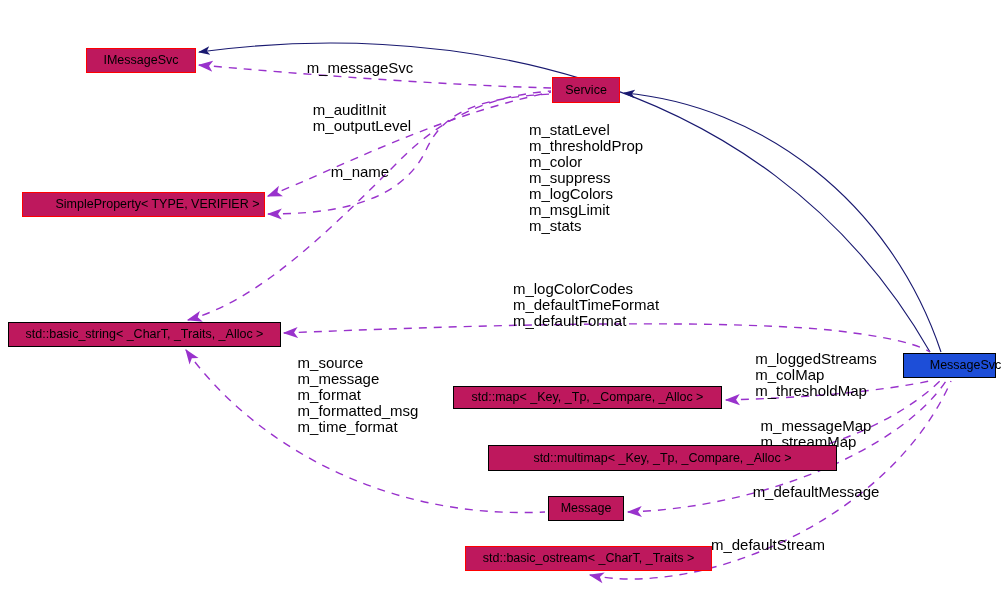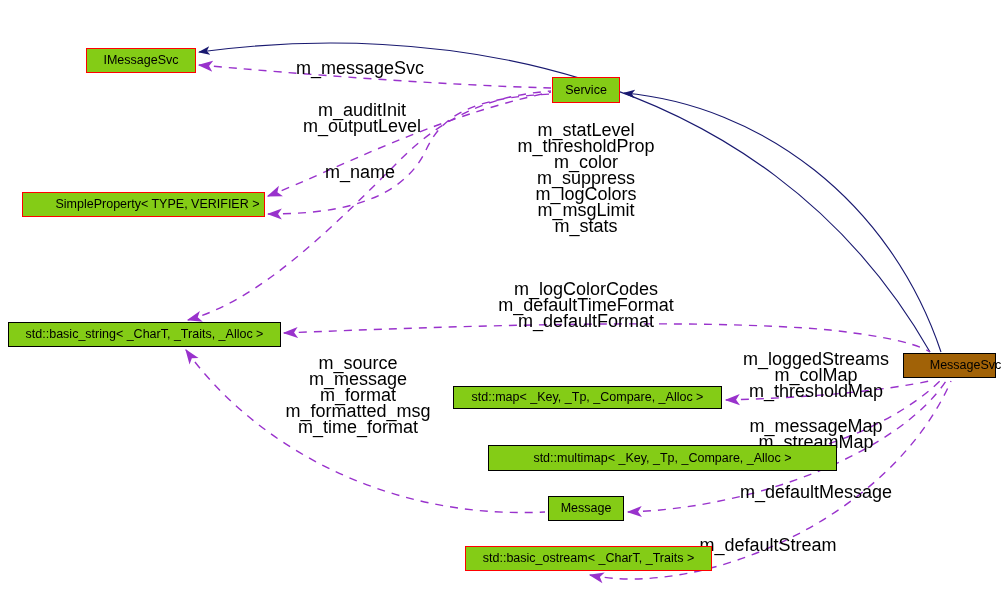--- a/index.html
+++ b/index.html
@@ -27,40 +27,39 @@
   }
   .node {
     position: absolute;
     box-sizing: border-box;
     display: flex;
     align-items: center;
     justify-content: center;
     font-size: 12.5px;
     line-height: 1;
     color: #000000;
-    background: #84cc16;
+    background: #be185d;
     border: 1px solid #000000;
     white-space: nowrap;
     z-index: 5;
   }
   .node.red {
     border-color: #ff0000;
   }
   .node.filled {
-    background: #a16207;
+    background: #1d4ed8;
     border-color: #000000;
     padding-left: 32px;
   }
   .edge-label {
     position: absolute;
-    font-size: 18px;
+    font-size: 15px;
     line-height: 16px;
     color: #000000;
     white-space: pre;
-    text-align: center;
     z-index: 4;
     transform: translateX(-50%);
   }
 </style>
 </head>
 <body>
 
 <div id="diagram">
 
   <svg id="edges" viewBox="0 0 1002 601" width="1002" height="601" xmlns="http://www.w3.org/2000/svg">

